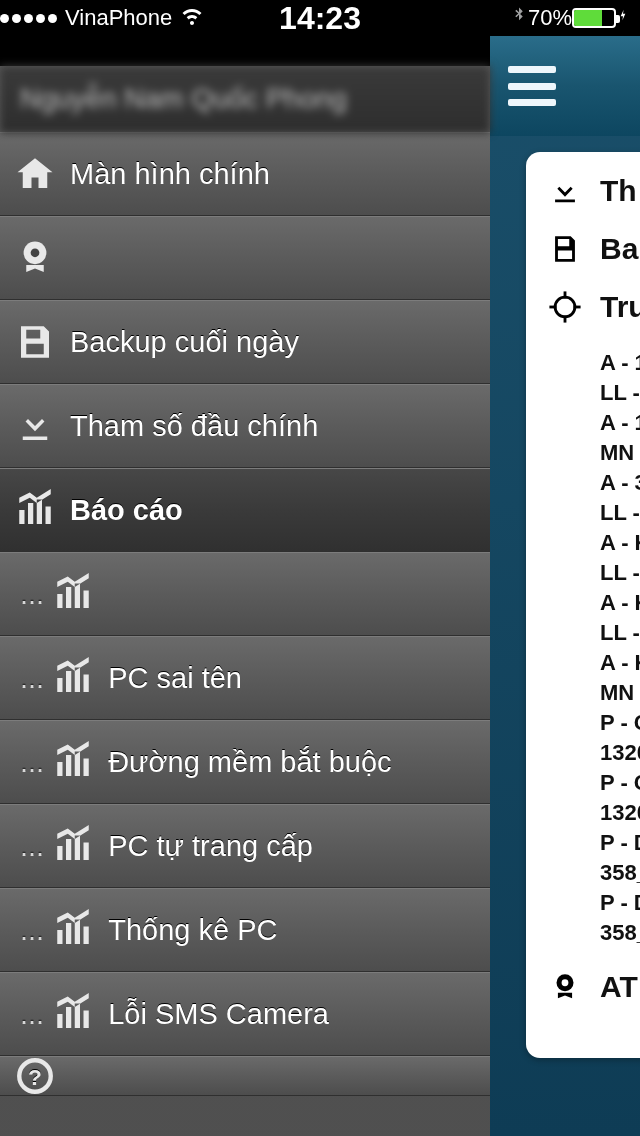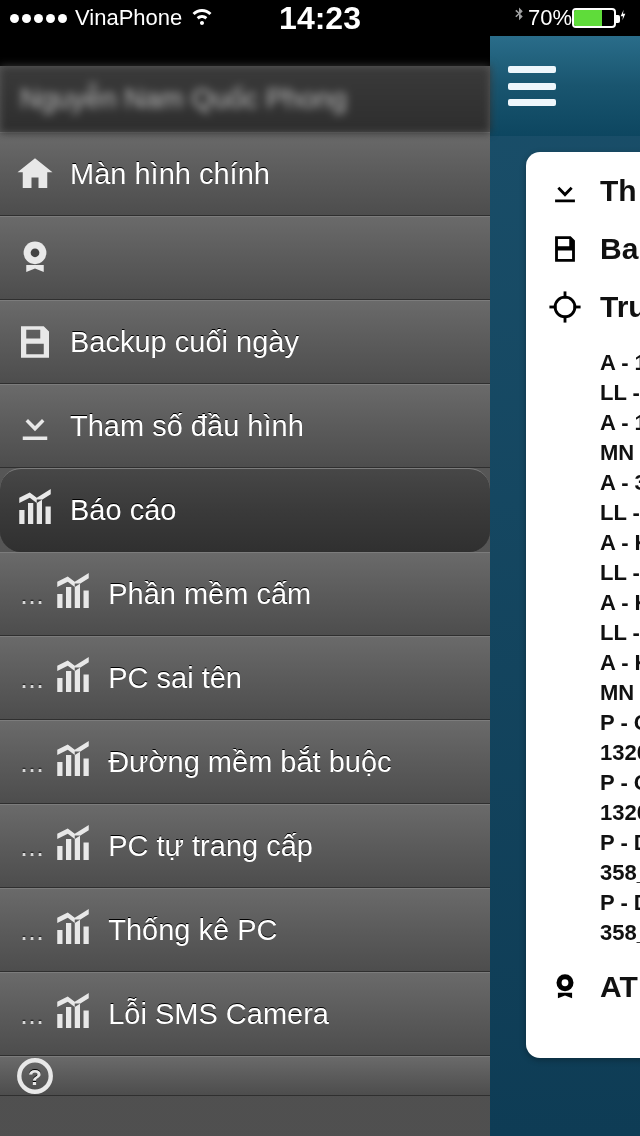--- a/index.html
+++ b/index.html
@@ -16,21 +16,21 @@
     position: absolute;
     top: 0; left: 0;
     width: 640px; height: 36px;
     background: #000;
     color: #fff;
     display: flex;
     align-items: center;
     font-size: 22px;
     font-weight: 400;
   }
-  .status-left { display: flex; align-items: center; gap: 8px; padding-left: 10px; }
+  .status-left { display: flex; align-items: center; gap: 8px; }
   .status-dots { display: flex; gap: 3px; }
   .status-dots span { width: 9px; height: 9px; border-radius: 50%; background: #fff; display: block; }
   .status-center { position: absolute; left: 50%; transform: translateX(-50%); font-weight: 600; font-size: 32px; }
   .status-right { margin-left: auto; display: flex; align-items: center; padding-right: 10px; }
   .battery {
     width: 44px; height: 20px;
     border: 2px solid #fff; border-radius: 4px;
     position: relative;
     display: flex; align-items: center;
   }
@@ -70,22 +70,21 @@
     align-items: center;
     color: #fff;
     font-size: 29px;
     text-shadow: 0 -1px 0 #000;
     padding-left: 14px;
     gap: 14px;
     cursor: pointer;
   }
   .menu-item.selected {
     background: linear-gradient(#474747 0%, #3a3a3a 50%, #303030 100%);
-    font-weight: 400;
-    border-radius: 21px;
+    font-weight: 700;
   }
   .menu-item .icon { width: 42px; height: 42px; color: #e8e8e8; flex: 0 0 42px; display:flex; align-items:center; justify-content:center;}
   .submenu .menu-item { padding-left: 14px; }
   .submenu-prefix { color: #d8d8d8; margin-left: 6px; margin-right: -6px; font-weight:400;}
 
   
   .main-surface {
     position: absolute;
     top: 36px; left: 490px;
     width: 640px; height: 1100px;
@@ -270,42 +269,41 @@
     </span>
     <span>Backup cuối ngày</span>
   </div>
 
   <div class="menu-item">
     <span class="icon">
       <svg viewBox="0 0 24 24">
           <path fill="#e8e8e8" d="M12 3v9l4-4 1.4 1.4L12 15 6.6 9.4 8 8l4 4V3zM5 18h14v2H5v-2z"></path>
         </svg>
     </span>
-    <span>Tham số đầu hình</span>
+    <span>Tham số đầu chính</span>
   </div>
 
   <div class="menu-item selected">
     <span class="icon">
       <svg viewBox="0 0 24 24">
           <path fill="#e8e8e8" d="M3 20h3v-8H3v8zm5 0h3V8H8v12zm5 0h3v-14h-3v14zm5 0h3V10h-3v10zM3 5l6-3 4 3 8-5v3l-8 5-4-3-6 3V5z"></path>
         </svg>
     </span>
     <span>Báo cáo</span>
   </div>
 
   <div class="submenu">
 
     <div class="menu-item">
       <span class="submenu-prefix">...</span>
       <span class="icon">
         <svg viewBox="0 0 24 24">
             <path fill="#e8e8e8" d="M3 20h3v-8H3v8zm5 0h3V8H8v12zm5 0h3v-14h-3v14zm5 0h3V10h-3v10zM3 5l6-3 4 3 8-5v3l-8 5-4-3-6 3V5z"></path>
           </svg>
       </span>
-      <span>Phần mềm cấm</span>
     </div>
 
     <div class="menu-item">
       <span class="submenu-prefix">...</span>
       <span class="icon">
         <svg viewBox="0 0 24 24">
             <path fill="#e8e8e8" d="M3 20h3v-8H3v8zm5 0h3V8H8v12zm5 0h3v-14h-3v14zm5 0h3V10h-3v10zM3 5l6-3 4 3 8-5v3l-8 5-4-3-6 3V5z"></path>
           </svg>
       </span>
       <span>PC sai tên</span>

